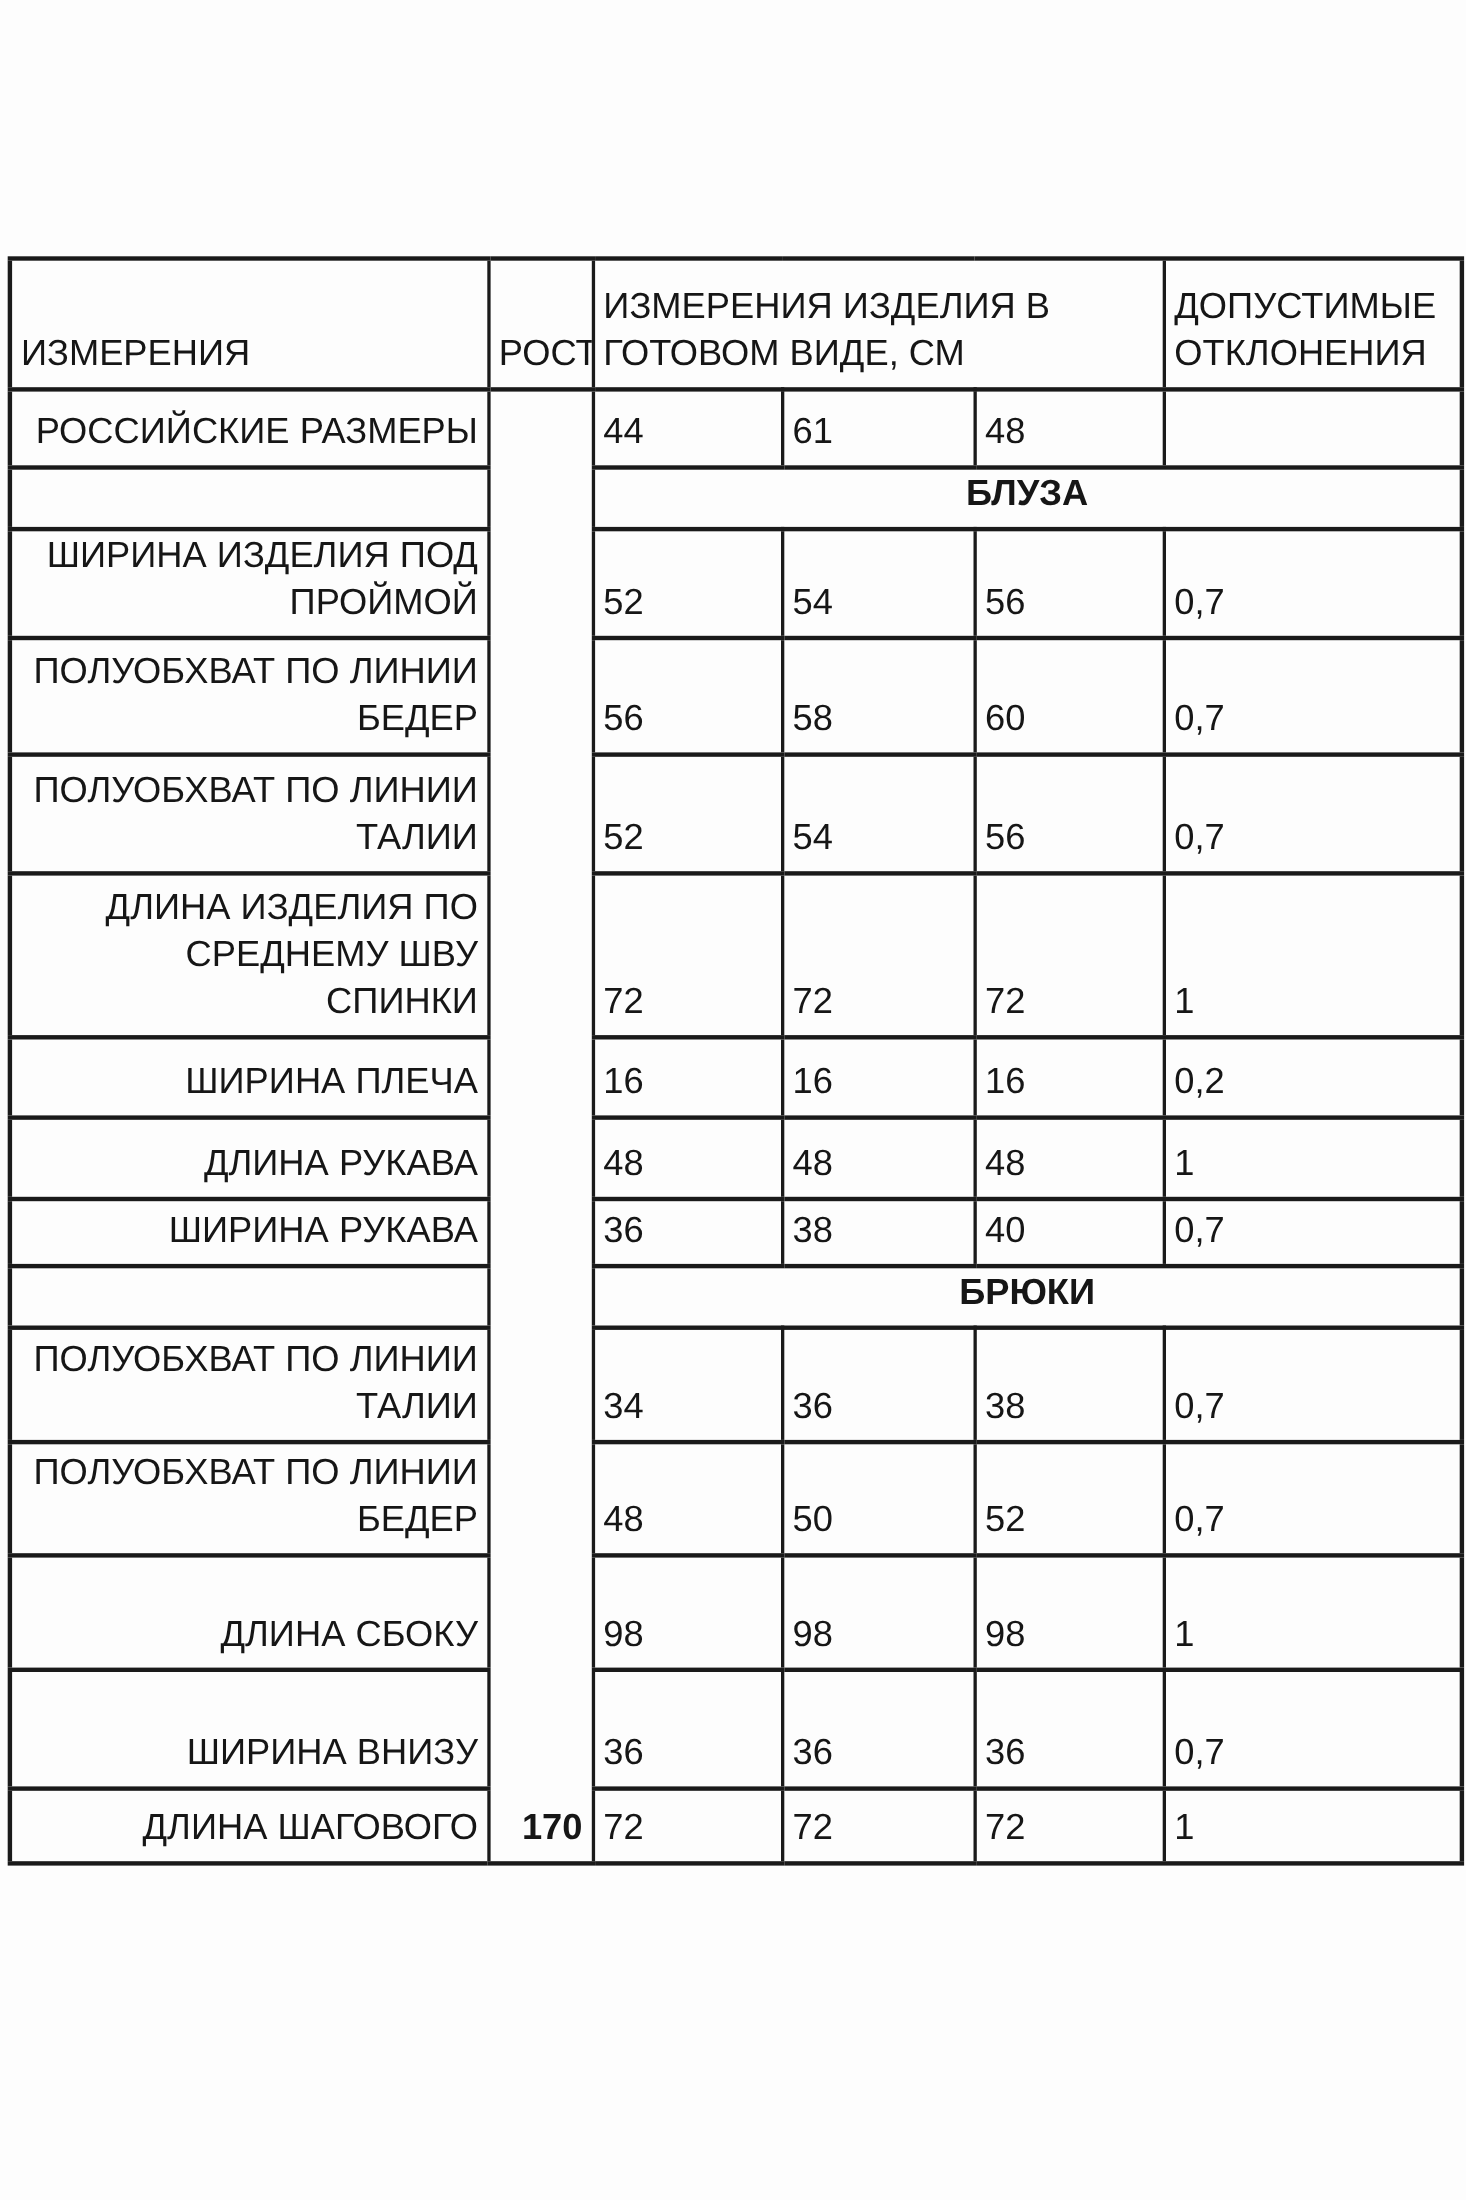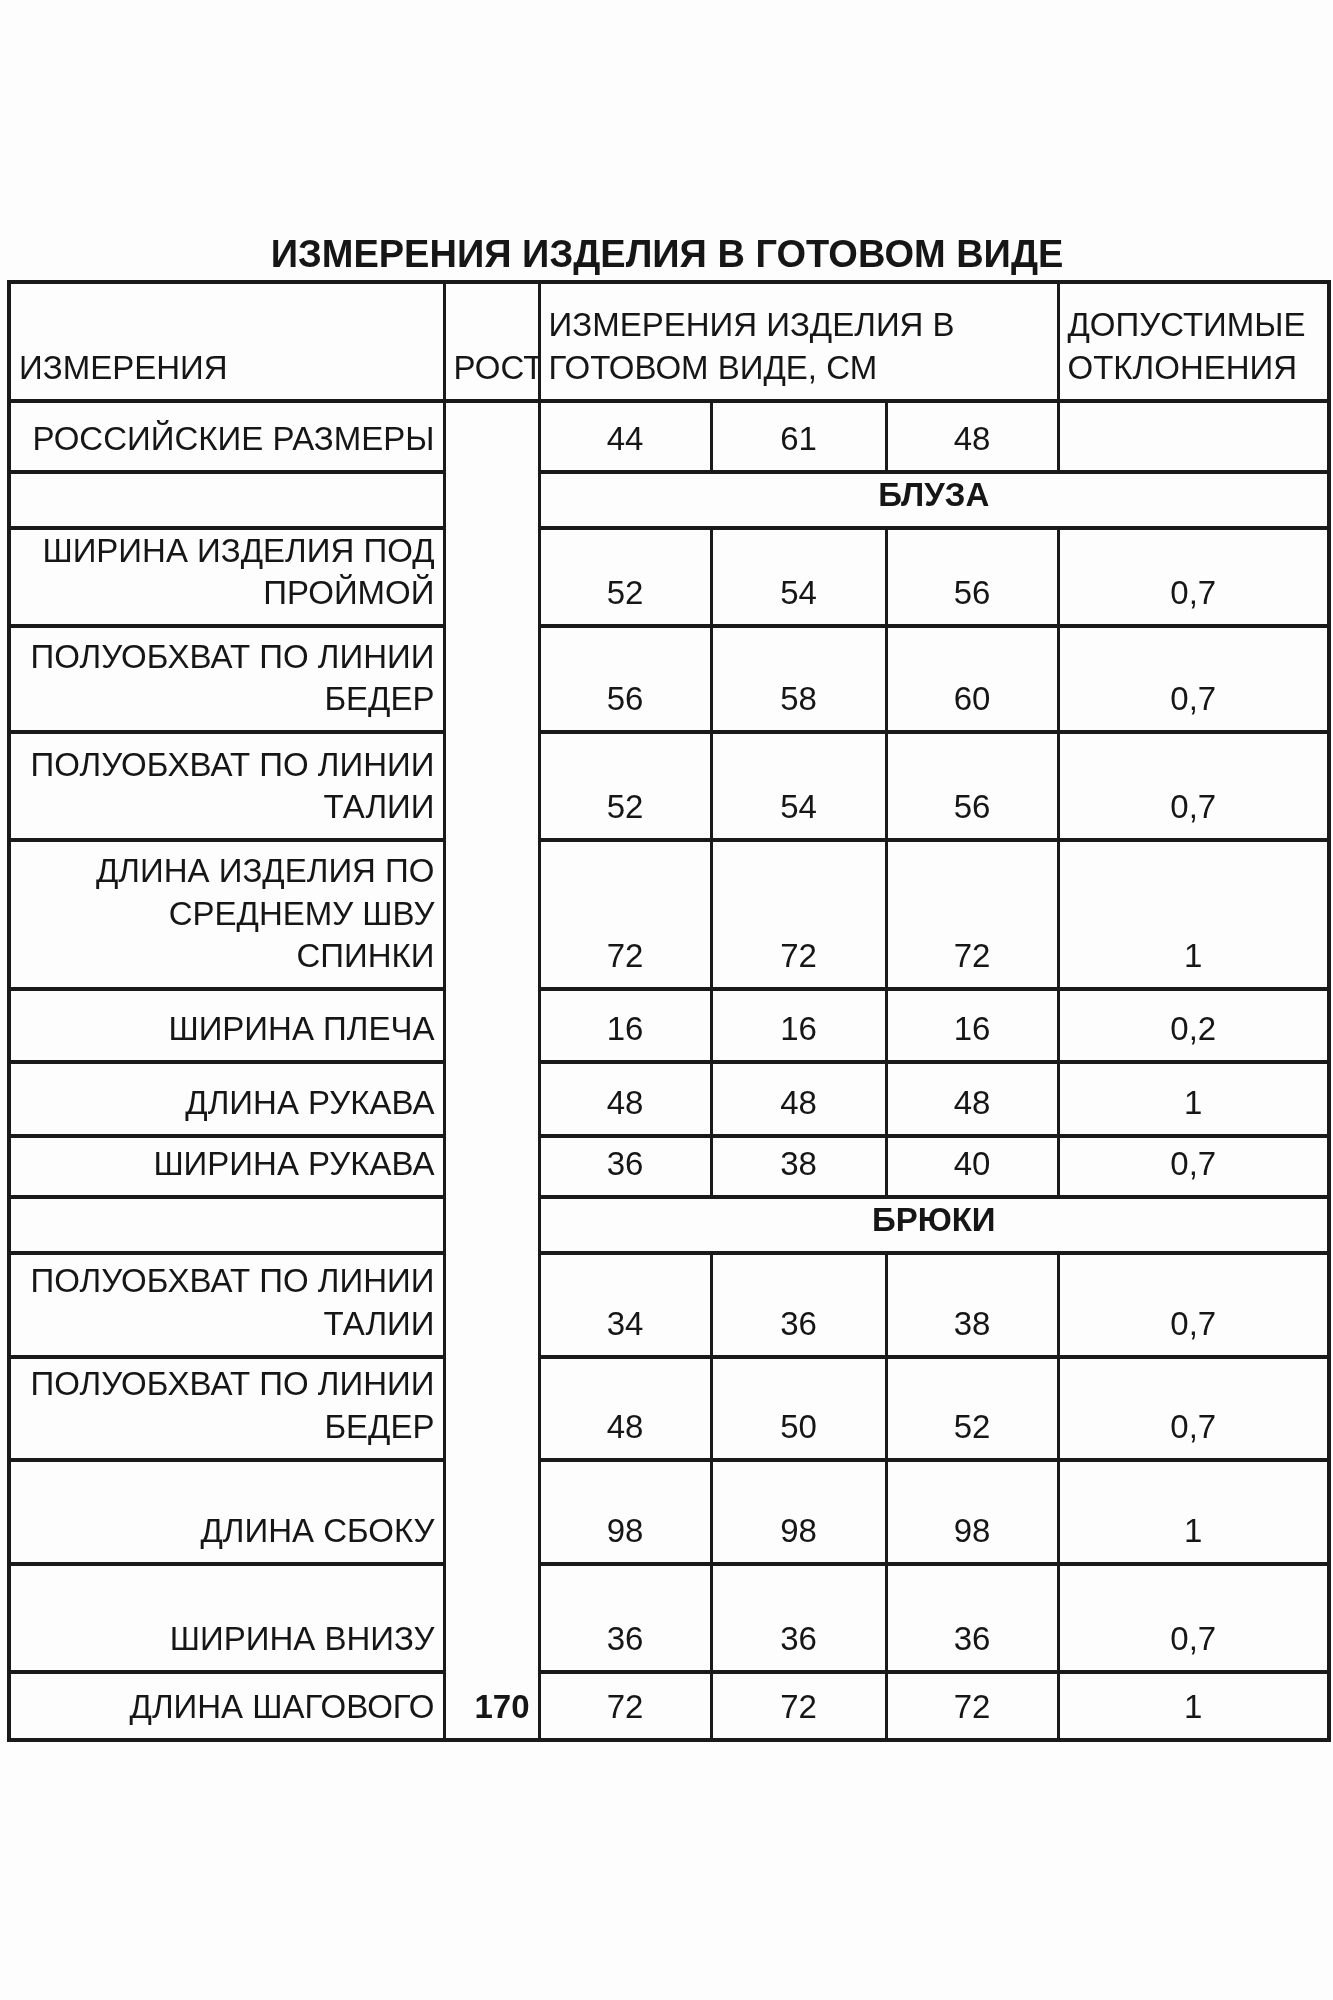--- a/index.html
+++ b/index.html
@@ -52,21 +52,21 @@
   td.hdr-center {
     white-space: pre-line;
     padding-bottom: 13px;
   }
   td.hdr-rost {
     padding-left: 0;
     padding-right: 0;
     padding-bottom: 13px;
   }
   td.num {
-    text-align: center;
+    text-align: left;
     padding-right: 10px;
     white-space: nowrap;
   }
   td.rost-val {
     vertical-align: top;
     text-align: right;
     padding: 12px 0 0 0;
     font-weight: bold;
   }
   td.band {
@@ -78,21 +78,20 @@
     margin-left: 16px;
   }
   td.empty {
     padding: 0;
   }
 </style>
 </head>
 <body>
 
 <div class="page">
-  <div class="title">ИЗМЕРЕНИЯ ИЗДЕЛИЯ В ГОТОВОМ ВИДЕ</div>
 
   <table class="size-table">
     <colgroup>
       <col style="width:435px">
       <col style="width:95px">
       <col style="width:172px">
       <col style="width:175px">
       <col style="width:172px">
       <col style="width:271px">
     </colgroup>

